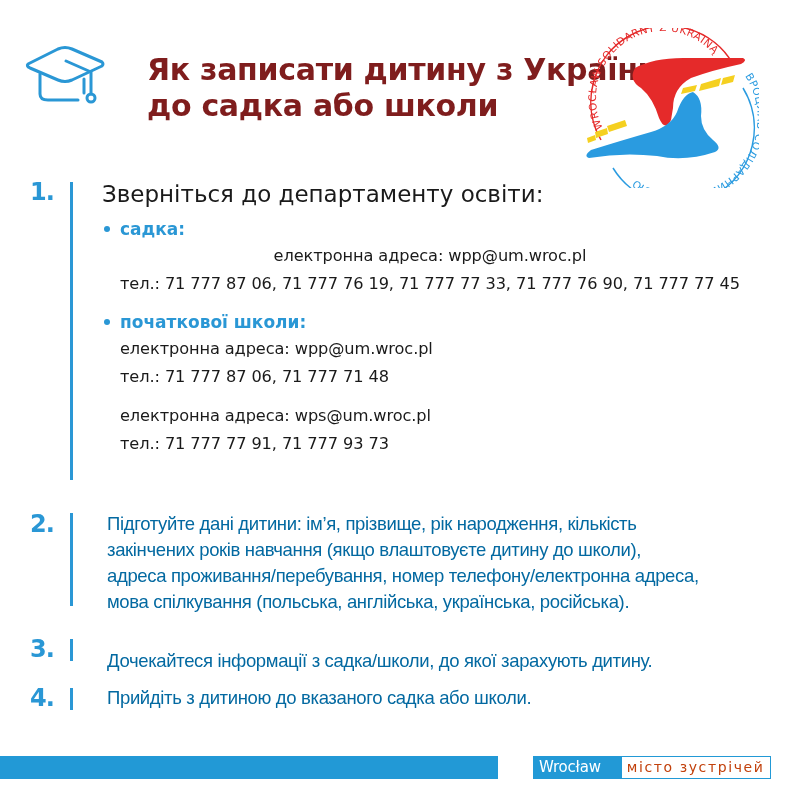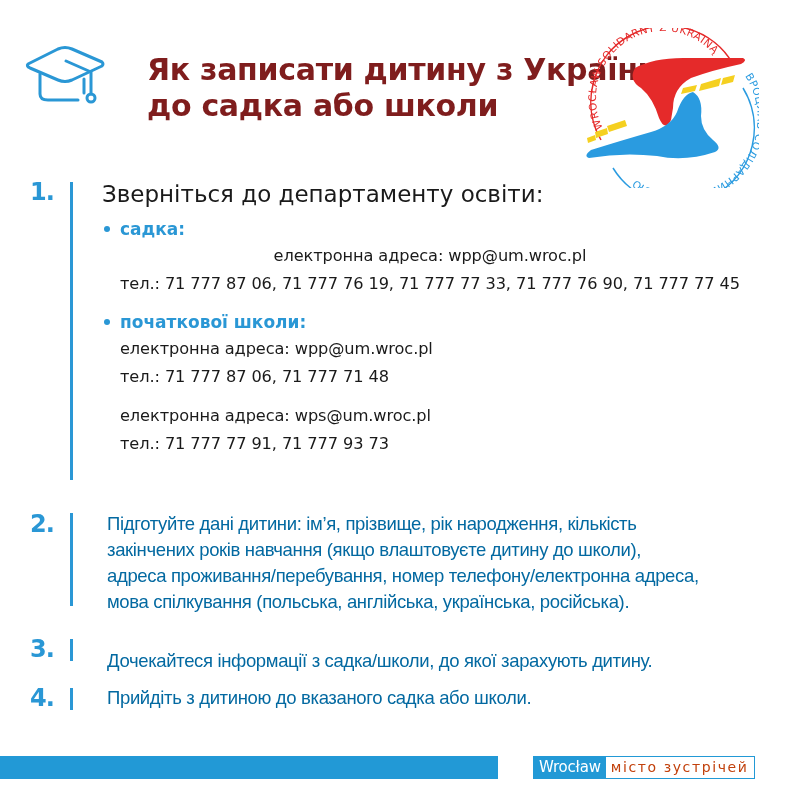--- a/index.html
+++ b/index.html
@@ -22,21 +22,21 @@
   .intro { position: absolute; left: 102px; font-family: "DejaVu Sans", sans-serif; font-size: 23px; white-space: nowrap; }
 
   .sub { position: absolute; left: 104px; }
   .sub-head { display: flex; align-items: center; height: 26px; }
   .bullet { width: 6px; height: 6px; border-radius: 50%; background: #2a97d5; margin-right: 10px; }
   .sub-title { color: #2a97d5; font-family: "DejaVu Sans", sans-serif; font-weight: bold; font-size: 17px; }
   .sub-line { padding-left: 16px; font-family: "DejaVu Sans", sans-serif; font-size: 16.2px; line-height: 28px; white-space: nowrap; letter-spacing: -0.1px; }
 
   .footer-bar { position: absolute; left: 0; top: 756px; width: 498px; height: 23px; background: #2299d6; }
   .brand { position: absolute; left: 533px; top: 756px; height: 23px; display: flex; border: 1px solid #2299d6; }
-  .brand-a { background: #2299d6; color: #fff; font-family: "DejaVu Sans", sans-serif; font-size: 15px; line-height: 21px; padding: 0 5px 0 5px; letter-spacing: -0.2px; }
+  .brand-a { background: #2299d6; color: #fff; font-family: "DejaVu Sans", sans-serif; font-size: 15px; line-height: 21px; padding: 0 21px 0 5px; letter-spacing: -0.2px; }
   .brand-b { background: #fff; color: #c2410c; font-family: "DejaVu Sans", sans-serif; font-size: 14px; line-height: 21px; padding: 0 6px 0 5px; letter-spacing: 1.6px; }
 </style>
 </head>
 <body>
 
 <svg class="cap-icon" viewBox="0 0 82 62" fill="none" stroke="#2a97d5" stroke-width="3" stroke-linecap="round" stroke-linejoin="round">
   <path d="M4 20 L34 5 Q41 2 48 5 L78 18 Q80 20 78 22 L48 36 Q41 39 34 36 L6 24 Q2 22 4 20 Z"></path>
   <path d="M42 17 L67 28 L67 50"></path>
   <circle cx="67" cy="54" r="4"></circle>
   <path d="M16 30 L16 50 Q16 56 24 56 L54 56"></path>

